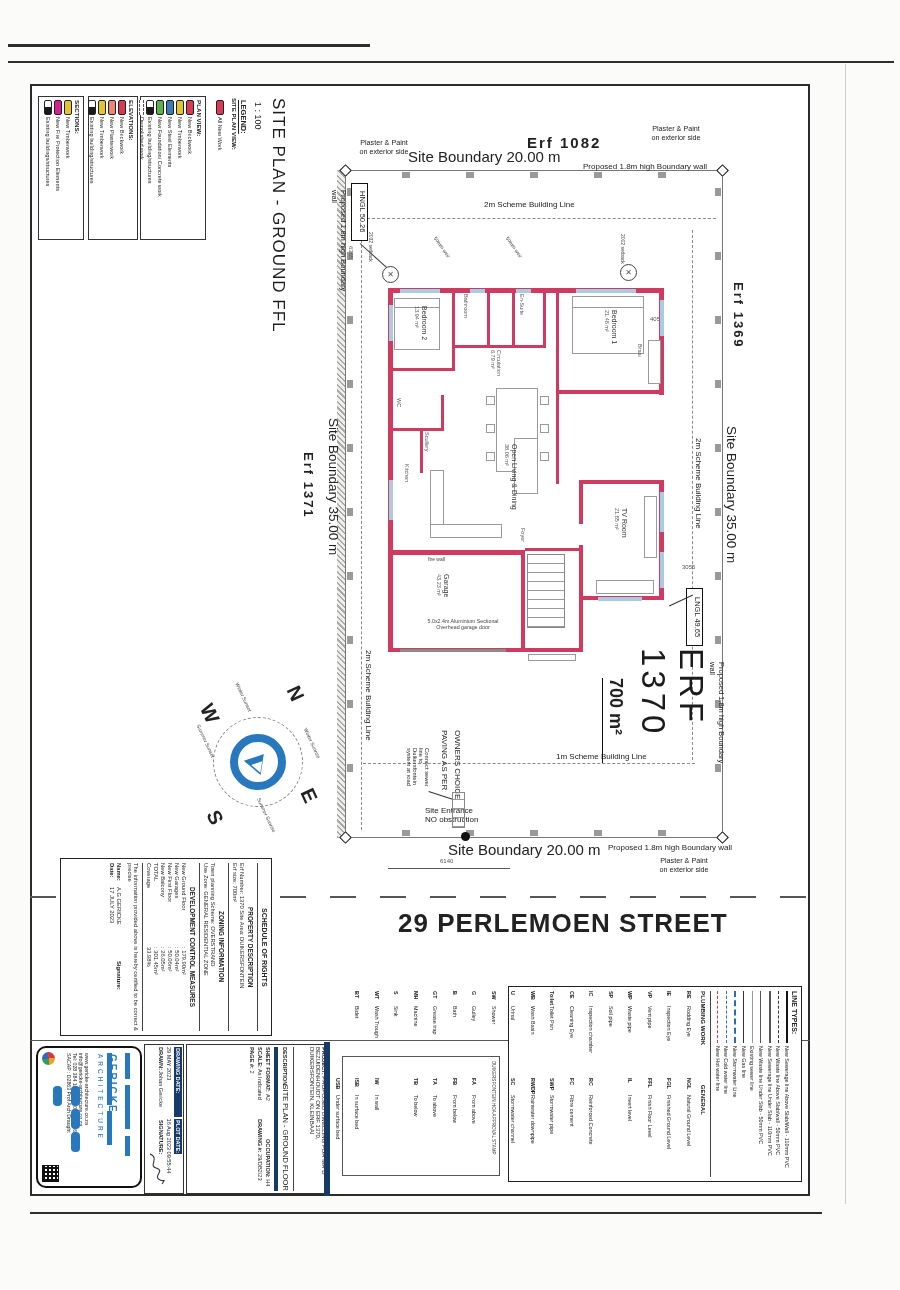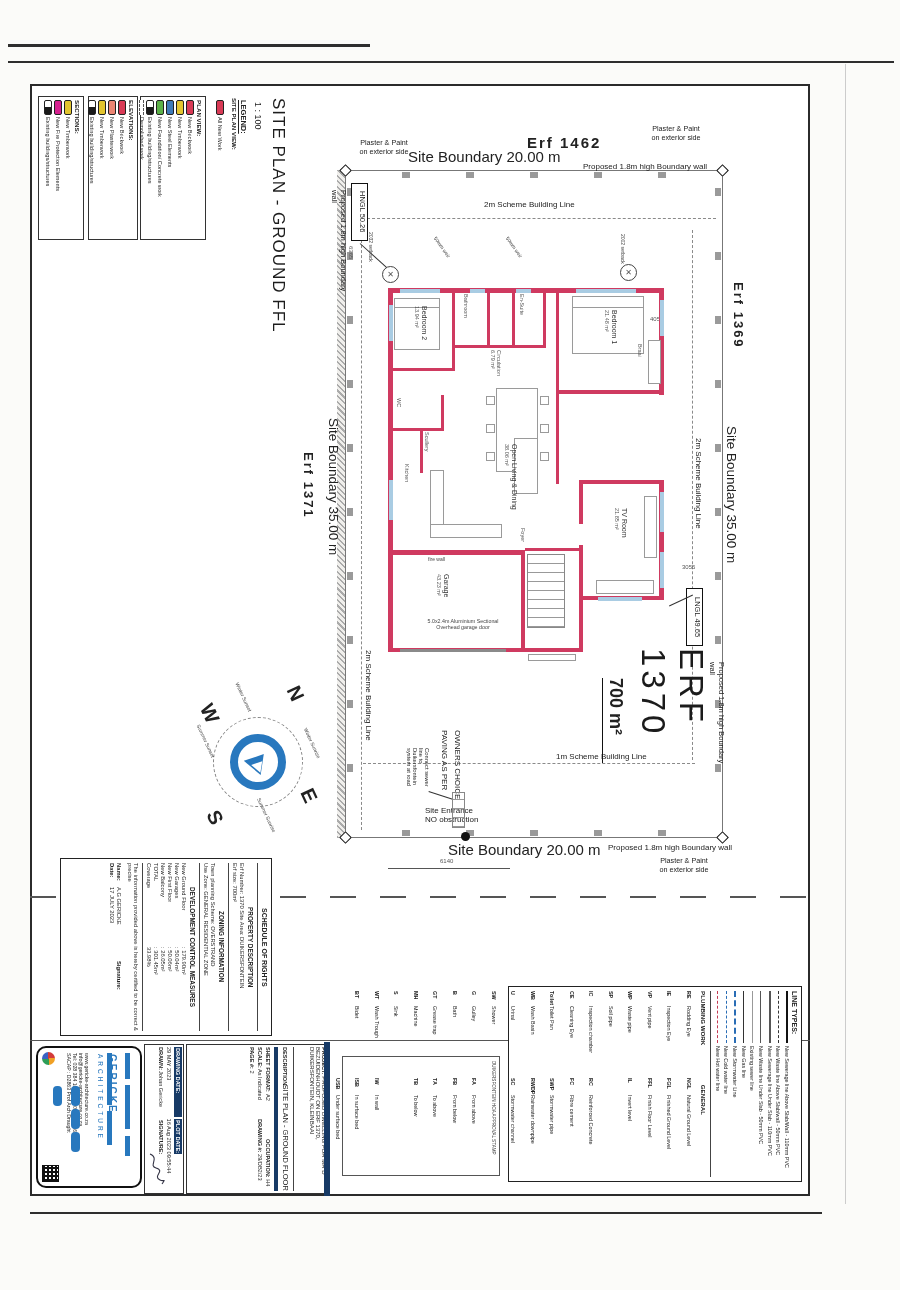--- a/index.html
+++ b/index.html
@@ -131,21 +131,21 @@
   <div class="abs corner" style="left:718px;top:166px;"></div>
   <div class="abs corner" style="left:341px;top:833px;"></div>
   <div class="abs corner" style="left:718px;top:833px;"></div>
   <div class="abs" style="left:461px;top:832px;width:9px;height:9px;border-radius:50%;background:#111;"></div>
 
   <div class="abs dash-h" style="left:352px;top:218px;width:364px;"></div>
   <div class="abs dash-v" style="left:361px;top:225px;height:605px;"></div>
   <div class="abs dash-v" style="left:692px;top:230px;height:530px;"></div>
   <div class="abs dash-h" style="left:363px;top:763px;width:332px;"></div>
 
-  <div class="abs b" style="left:527px;top:134px;font-size:15px;letter-spacing:2px;">Erf 1462</div>
+  <div class="abs b" style="left:527px;top:134px;font-size:15px;letter-spacing:2px;">Erf 1082</div>
   <div class="abs" style="left:408px;top:148px;font-size:15px;">Site Boundary 20.00 m</div>
   <div class="abs lbl8" style="left:583px;top:162px;">Proposed 1.8m high Boundary wall</div>
   <div class="abs ctr" style="left:348px;top:138px;width:72px;font-size:7.2px;">
     <div>Plaster &amp; Paint</div>
       <div>on exterior side</div>
   </div>
   <div class="abs ctr" style="left:640px;top:124px;width:72px;font-size:7.2px;">
     <div>Plaster &amp; Paint</div>
       <div>on exterior side</div>
   </div>
@@ -328,20 +328,21 @@
     <div class="abs b" style="left:200px;top:702px;font-size:20px;transform:rotate(65deg);">W</div>
     <div class="abs b" style="left:302px;top:784px;font-size:20px;transform:rotate(65deg);">E</div>
     <div class="abs b" style="left:208px;top:806px;font-size:20px;transform:rotate(65deg);">S</div>
     <div class="abs t5" style="left:228px;top:694px;transform:rotate(65deg);">Winter Sunset</div>
     <div class="abs t5" style="left:188px;top:738px;transform:rotate(65deg);">Summer Sunset</div>
     <div class="abs t5" style="left:296px;top:740px;transform:rotate(65deg);">Winter Sunrise</div>
     <div class="abs t5" style="left:248px;top:812px;transform:rotate(65deg);">Summer Sunrise</div>
   </div>
 
   <div class="abs" style="left:30px;top:896px;width:780px;height:2px;background:repeating-linear-gradient(90deg,#555 0 26px,transparent 26px 50px);"></div>
+  <div class="abs b" style="left:398px;top:908px;font-size:26px;letter-spacing:1px;">29 PERLEMOEN STREET</div>
 
   <div class="abs v panel" style="left:60px;top:858px;width:212px;height:178px;">
     <div class="sched-h" style="font-size:7px;">SCHEDULE OF RIGHTS</div>
     <span class="vdiv"></span>
     <div class="sched-h">PROPERTY DESCRIPTION</div>
     <div class="sched-sub">Erf Number: 1370   Site Area: DUIKERSFONTEIN</div>
     <div class="sched-sub">Erf size: 700m²</div>
     <span class="vdiv"></span>
     <div class="sched-h">ZONING INFORMATION</div>
     <div class="sched-sub">Town planning Scheme:   OVERSTRAND</div>

